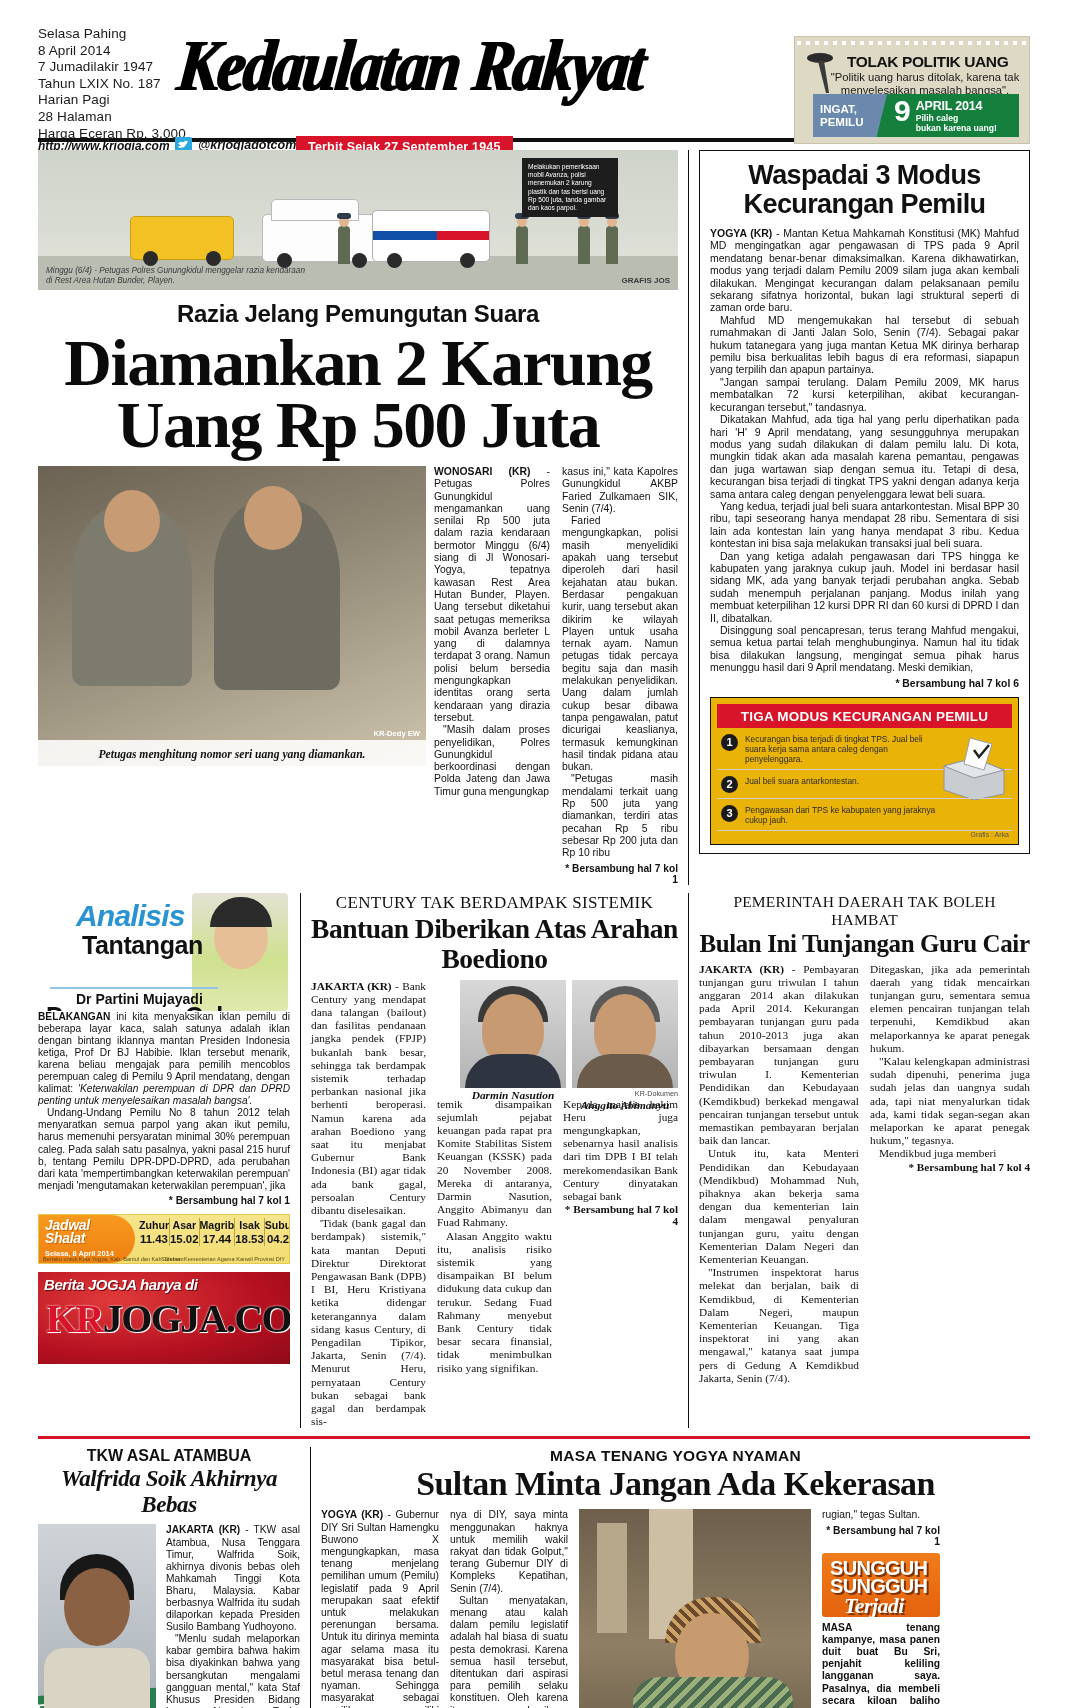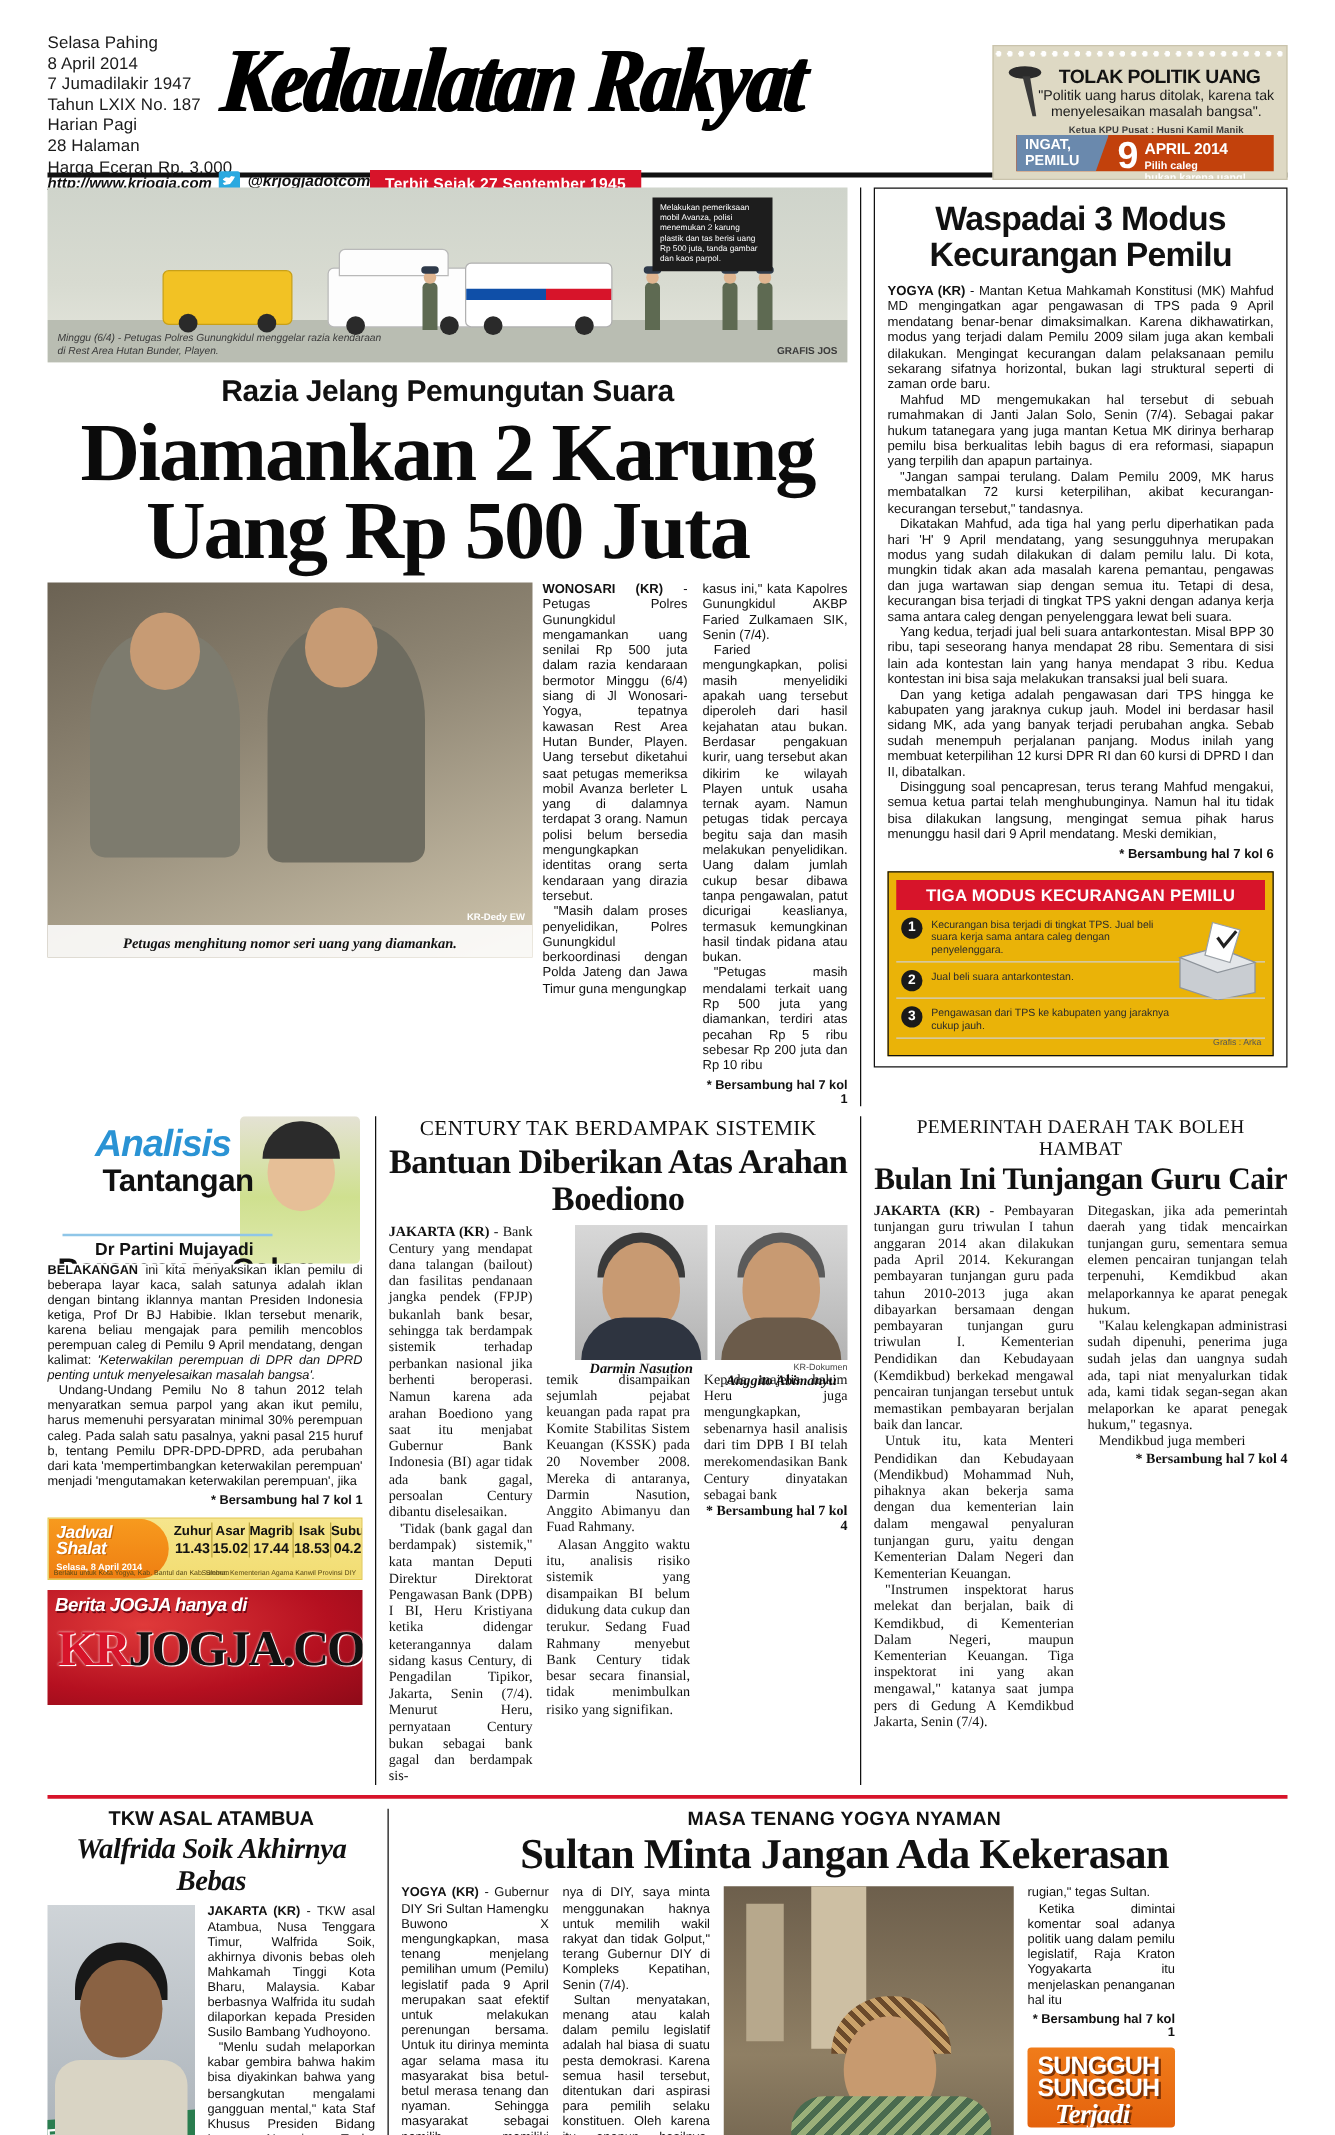--- a/index.html
+++ b/index.html
@@ -41,21 +41,21 @@
     background:#ded9c4; border:1px solid #c9c3ac; overflow:hidden;}
   .ad-perf { position:absolute; left:0; top:3px; width:100%; height:6px;
     background: radial-gradient(circle at 4px 3px, #fff 2.3px, transparent 2.4px);
     background-size: 9px 6px; }
   .ad-nail { position:absolute; left:10px; top:14px; width:34px; height:44px;}
   .ad-title { position:absolute; left:52px; top:16px; font-size:15.5px; font-weight:bold; letter-spacing:-.4px; color:#121212;}
   .ad-quote { position:absolute; left:30px; top:34px; width:200px; text-align:center;
     font-size:11.3px; line-height:13.4px; color:#1a1a1a;}
   .ad-src { position:absolute; left:30px; top:62px; width:200px; text-align:center;
     font-size:7.6px; font-weight:bold; color:#3b3b3b; letter-spacing:.1px;}
-  .ad-strip { position:absolute; left:18px; bottom:6px; width:206px; height:29px; background:#c2410c; display:flex; }
+  .ad-strip { position:absolute; left:18px; bottom:6px; width:206px; height:43px; background:#15803d; display:flex; }
   .ad-ingat { width:74px; background:#6a89ad; color:#fff; display:flex; flex-direction:column;
     justify-content:center; padding-left:7px; font-weight:bold; font-size:11.5px; line-height:12.6px;
     clip-path: polygon(0 0, 100% 0, 86% 100%, 0 100%);}
   .ad-nine { color:#fff; font-size:30px; font-weight:bold; line-height:33px; padding:0 5px 0 7px;}
   .ad-right { color:#fff; padding-top:2px;}
   .ad-right b { font-size:12.5px; letter-spacing:-.2px;}
   .ad-right small { display:block; font-size:8.6px; line-height:9.6px; font-weight:bold; }
 
   .rule-black { height:4px; background:#111; margin:0 38px; }
 
@@ -590,21 +590,20 @@
               <div class="pillar2"></div>
                 <div class="pillar"></div>
               <div class="bat"></div>
                 <div class="head"></div>
                 <div class="torso"></div>
             </div>
 
           </div>
           <div class="sul-right">
             <p>rugian," tegas Sultan.</p>
-            <p>Ketika dimintai komentar soal adanya politik uang dalam pemilu legislatif, Raja Kraton Yogyakarta itu menjelaskan penanganan hal itu</p>
             <div class="sul-jump">* Bersambung hal 7 kol 1</div>
 
             <div class="sungguh">
               <div class="sg-l1">SUNGGUH</div>
               <div class="sg-l2">SUNGGUH</div>
               <div class="sg-l3">Terjadi</div>
             </div>
             <div class="sg-body">
               <p><span>MASA tenang kampanye, masa panen duit buat Bu Sri, penjahit keliling langganan saya. Pasalnya, dia membeli secara kiloan baliho dan spanduk kain bekas kampanye caleg untuk dijahit menjadi jaket murah, dijual ke kampung dan dihargai Rp 5.000 hingga Rp 15.000. Jelas melihat peluang bisnis menjelang pemilu.--(Kiriman: Aribowo H, Jalan Gunung Sari No 11-B RT 08 RW 12, Sidanegara, Cilacap. (lang 53223)-b</span></p>
             </div>

